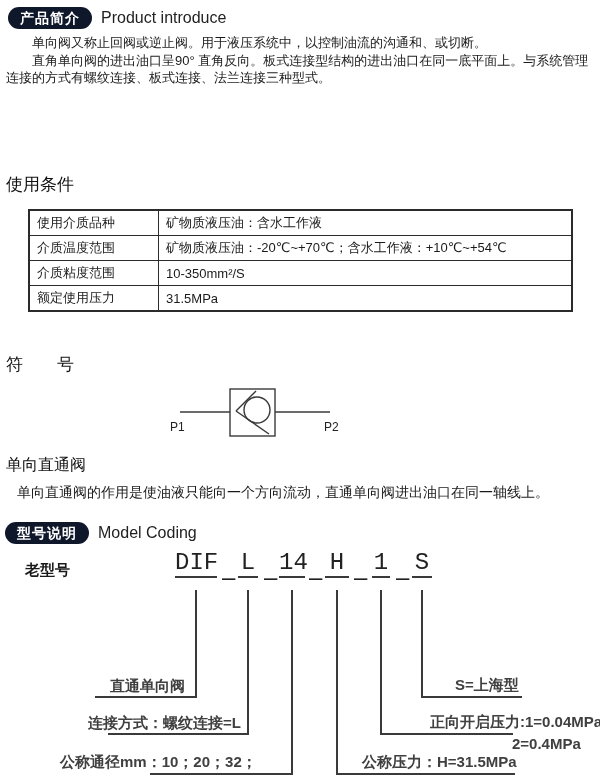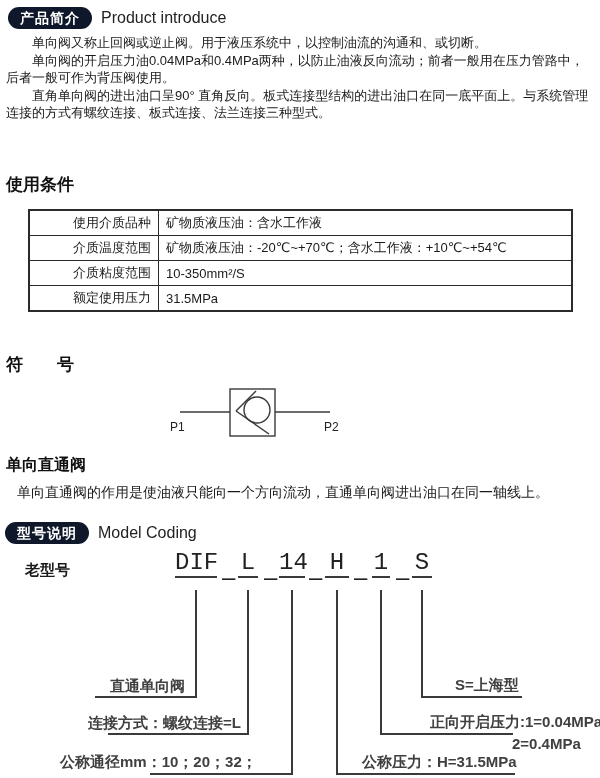--- a/index.html
+++ b/index.html
@@ -15,28 +15,28 @@
   .badge{
     display:inline-block;background:#0f172a;color:#ffffff;
     font-size:14px;font-weight:bold;letter-spacing:1px;
     padding:3px 12px;border-radius:13px;line-height:16px;
   }
   .en-heading{font-size:16px;color:#222;}
 
   .para-block{width:589px;}
   .para-block p{margin:0;font-size:13px;line-height:17.5px;text-indent:2em;}
 
-  .sec-heading{font-size:17px;font-weight:bold;color:#111;white-space:nowrap;}
+  .sec-heading{font-size:17px;font-weight:normal;color:#111;white-space:nowrap;}
 
   table.spec{border-collapse:collapse;background:#fff;border:2px solid #2b2b2b;}
   table.spec td{
     border:1px solid #2b2b2b;font-size:13px;height:24px;
     padding:0 7px;white-space:nowrap;
   }
-  table.spec td.lbl{width:114px;text-align:right;margin-left:32px;}
+  table.spec td.lbl{width:114px;text-align:left;margin-left:32px;}
   table.spec td.val{width:398px;text-align:left;}
 
   .valve-note{font-size:14px;white-space:nowrap;}
 
   .old-model{font-size:15px;font-weight:bold;}
 
   .code-part{
     position:absolute;top:549px;height:27px;line-height:27px;
     font-size:24px;text-align:center;color:#222;
     border-bottom:2px solid #3a3a3a;white-space:nowrap;font-family:Liberation Mono, monospace;
@@ -54,21 +54,20 @@
 
 <div id="page">
 
   <div class="abs badge-row" style="left:8px;top:7px;">
     <span class="badge">产品简介</span>
     <span class="en-heading">Product introduce</span>
   </div>
 
   <div class="abs para-block" style="left:6px;top:34px;">
     <p>单向阀又称止回阀或逆止阀。用于液压系统中，以控制油流的沟通和、或切断。</p>
-    <p>单向阀的开启压力油0.04MPa和0.4MPa两种，以防止油液反向流动；前者一般用在压力管路中，后者一般可作为背压阀使用。</p>
     <p>直角单向阀的进出油口呈90° 直角反向。板式连接型结构的进出油口在同一底平面上。与系统管理连接的方式有螺纹连接、板式连接、法兰连接三种型式。</p>
   </div>
 
   <div class="abs sec-heading" style="left:6px;top:173px;">使用条件</div>
 
   <table class="spec abs" style="left:28px;top:209px;">
     <tbody>
       <tr>
         <td class="lbl">使用介质品种</td>
         <td class="val">矿物质液压油：含水工作液</td>

